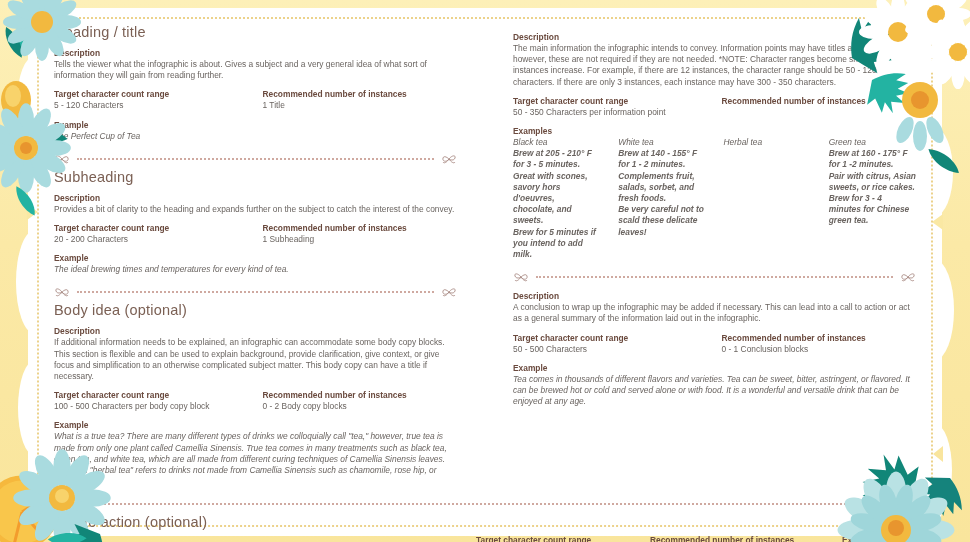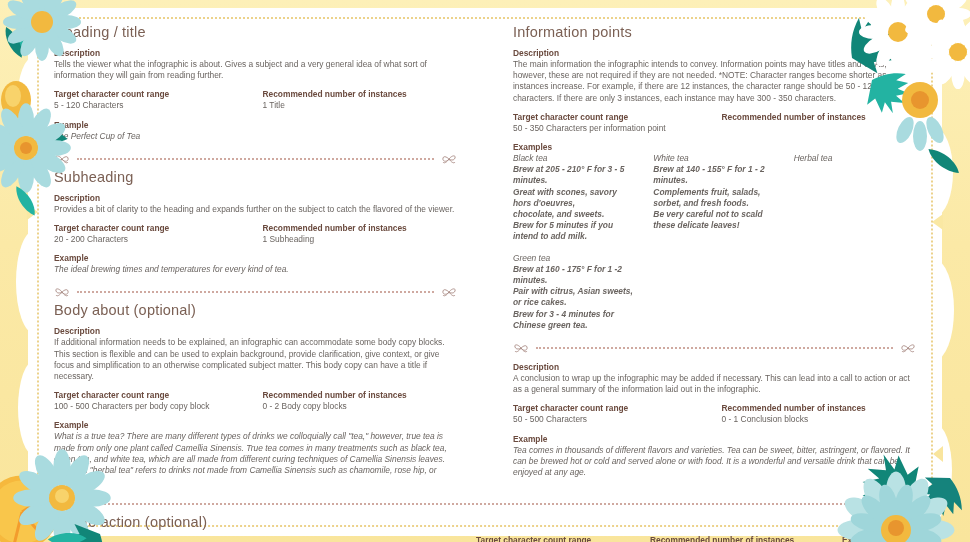--- a/index.html
+++ b/index.html
@@ -27,21 +27,21 @@
   .sec-title{font-size:14.5px;font-weight:500;color:#7b6054;margin:0 0 2px;letter-spacing:.2px;}
   .label{font-size:8.4px;font-weight:700;color:#6a4a3e;margin-top:8px;margin-bottom:1px;}
   .body{font-size:8.4px;color:#6a6460;line-height:11.2px;margin:0;}
   .italic{font-style:italic;}
   .pre{white-space:pre-line;font-weight:bold;}
   .grid2{display:grid;grid-template-columns:1fr 1fr;column-gap:14px;}
   .divider{display:flex;align-items:center;gap:7px;margin:11px 0 4px;}
   .divider .dots{flex:1;height:0;border-top:2px dotted #cfa9a0;}
   .fl{width:16px;height:12px;color:#a98b84;flex:0 0 auto;}
   .fl.r{transform:scaleX(-1);}
-  .teas{display:grid;grid-template-columns:1fr 1fr 1fr;column-gap:18px;row-gap:10px;margin-top:1px;}
+  .teas{display:grid;grid-template-columns:1fr 1fr 1fr 1fr;column-gap:18px;row-gap:10px;margin-top:1px;}
   .tea .body{line-height:11.2px;}
   .cta{display:flex;gap:24px;margin-top:1px;}
   .cta-desc{width:398px;flex:0 0 auto;}
   .cta-desc .label{margin-top:6px;}
   .stack{padding-top:21px;flex:0 0 auto;}
   .stack .label{margin-top:0;}
   .stack.s1{width:150px;}
   .stack.s2{width:168px;}
   .stack.s3{flex:1;}
   .florals{position:absolute;left:0;top:0;pointer-events:none;z-index:30;}
@@ -90,21 +90,21 @@
             </svg>
           <div class="dots"></div>
           <svg class="fl r" viewBox="0 0 16 12">
               <path d="M8 6 C5 2 1 2 2 5 C3 8 7 7 8 6 C9 5 13 2 14 5 C15 8 11 10 8 6 M8 6 C6 9 3 11 2 9 M8 6 C10 9 13 11 14 9" stroke="currentColor" fill="none" stroke-width="0.9"></path>
             </svg>
         </div>
 
         <section>
           <h2 class="sec-title">Subheading</h2>
           <div class="label">Description</div>
-          <p class="body">Provides a bit of clarity to the heading and expands further on the subject to catch the flavored of the viewer.</p>
+          <p class="body">Provides a bit of clarity to the heading and expands further on the subject to catch the interest of the convey.</p>
           <div class="grid2">
             <div>
               <div class="label">Target character count range</div>
               <div class="body">20 - 200 Characters</div>
             </div>
             <div>
               <div class="label">Recommended number of instances</div>
               <div class="body">1 Subheading</div>
             </div>
           </div>
@@ -116,42 +116,41 @@
           <svg class="fl" viewBox="0 0 16 12">
               <path d="M8 6 C5 2 1 2 2 5 C3 8 7 7 8 6 C9 5 13 2 14 5 C15 8 11 10 8 6 M8 6 C6 9 3 11 2 9 M8 6 C10 9 13 11 14 9" stroke="currentColor" fill="none" stroke-width="0.9"></path>
             </svg>
           <div class="dots"></div>
           <svg class="fl r" viewBox="0 0 16 12">
               <path d="M8 6 C5 2 1 2 2 5 C3 8 7 7 8 6 C9 5 13 2 14 5 C15 8 11 10 8 6 M8 6 C6 9 3 11 2 9 M8 6 C10 9 13 11 14 9" stroke="currentColor" fill="none" stroke-width="0.9"></path>
             </svg>
         </div>
 
         <section>
-          <h2 class="sec-title">Body about (optional)</h2>
+          <h2 class="sec-title">Body idea (optional)</h2>
           <div class="label">Description</div>
           <p class="body">If additional information needs to be explained, an infographic can accommodate some body copy blocks. This section is flexible and can be used to explain background, provide clarification, give context, or give focus and simplification to an otherwise complicated subject matter. This body copy can have a title if necessary.</p>
           <div class="grid2">
             <div>
               <div class="label">Target character count range</div>
               <div class="body">100 - 500 Characters per body copy block</div>
             </div>
             <div>
               <div class="label">Recommended number of instances</div>
               <div class="body">0 - 2 Body copy blocks</div>
             </div>
           </div>
           <div class="label">Example</div>
           <p class="body italic">What is a true tea? There are many different types of drinks we colloquially call "tea," however, true tea is made from only one plant called Camellia Sinensis. True tea comes in many treatments such as black tea, green tea, and white tea, which are all made from different curing techniques of Camellia Sinensis leaves. The term "herbal tea" refers to drinks not made from Camellia Sinensis such as chamomile, rose hip, or rooibos.</p>
         </section>
       </div>
 
       <div class="col">
 
         <section>
-          <h2 class="sec-title">Information points</h2>
           <div class="label">Description</div>
           <p class="body">The main information the infographic intends to convey. Information points may have titles and CTAs, however, these are not required if they are not needed. *NOTE: Character ranges become shorter as instances increase. For example, if there are 12 instances, the character range should be 50 - 120 characters. If there are only 3 instances, each instance may have 300 - 350 characters.</p>
           <div class="grid2">
             <div>
               <div class="label">Target character count range</div>
               <div class="body">50 - 350 Characters per information point</div>
             </div>
             <div>
               <div class="label">Recommended number of instances</div>
             </div>

